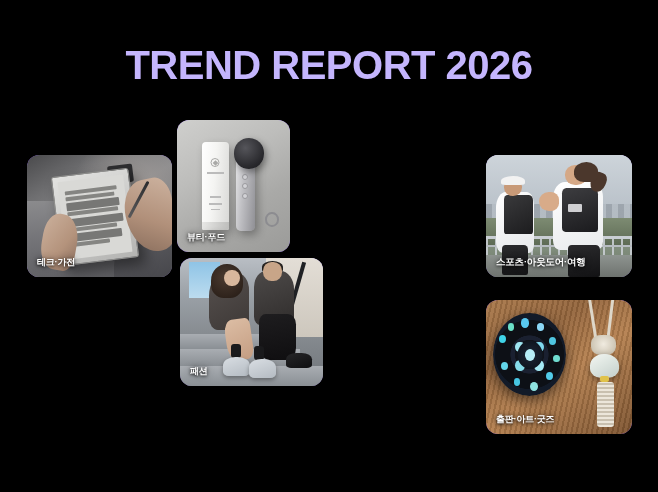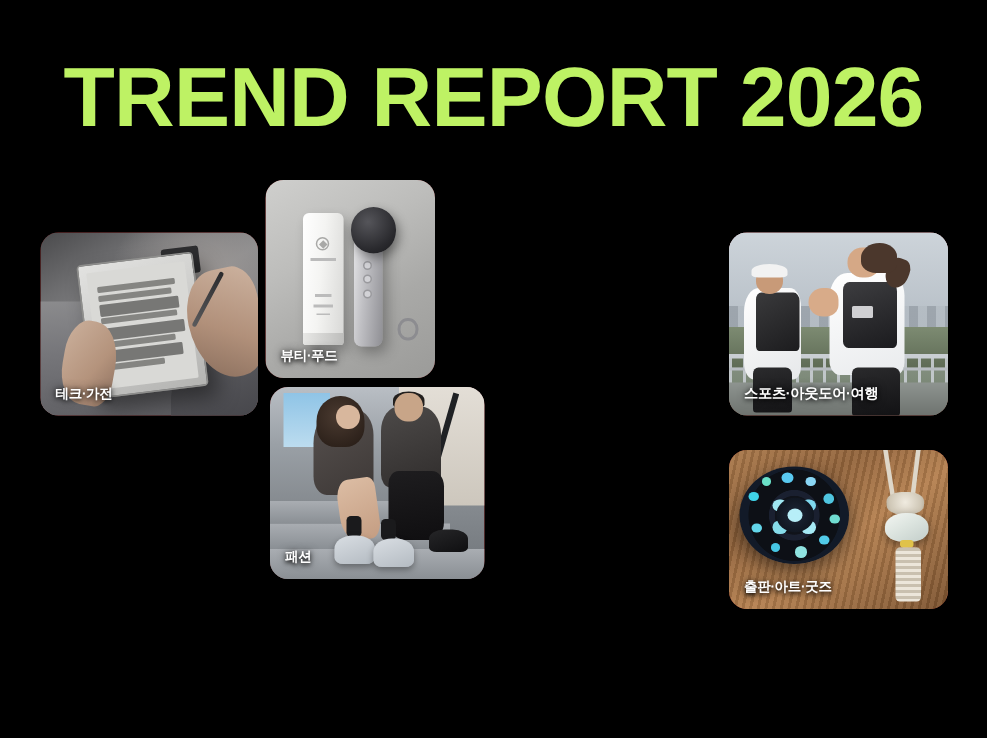--- a/index.html
+++ b/index.html
@@ -14,35 +14,35 @@
     width:658px; height:492px;
     background:#000000;
   }
 
   
   #title {
     position:absolute;
     left:0; top:34px;
     width:658px;
     text-align:center;
-    color:#bef264;
+    color:#c4b5fd;
     font-family:"Liberation Sans", sans-serif;
-    font-size:56px;
+    font-size:40px;
     font-weight:bold;
     letter-spacing:-0.5px;
     line-height:62px;
     white-space:nowrap;
   }
 
   
   .card {
     position:absolute;
     border-radius:12px;
     overflow:hidden;
-    background:#7f1d1d;
+    background:#8b5cf6;
   }
   .card .photo {
     position:absolute;
     inset:0;
   }
   .card .label {
     position:absolute;
     left:10px;
     bottom:8px;
     color:#ffffff;
@@ -331,21 +331,21 @@
     background:linear-gradient(160deg,#3d3d40,#1b1b1e); border-radius:12% 14% 8% 10%;
   }
   #sp-r2-pocket { position:absolute; left:56%; top:40%; width:10%; height:7%;
                   background:#cfcfd2; border-radius:1px; }
   #sp-r2-arm { position:absolute; left:36%; top:30%; width:14%; height:16%;
                background:#d8ab89; border-radius:48% 40% 40% 48%; }
   #sp-r2-legs { position:absolute; left:56%; bottom:0; width:22%; height:26%;
                 background:linear-gradient(170deg,#2a2a2c,#121214); border-radius:12% 14% 6% 6%; }
 
   
-  #card-art { left:486px; top:300px; width:146px; height:106px; }
+  #card-art { left:486px; top:300px; width:146px; height:134px; }
   #art-bg {
     background:linear-gradient(145deg,#a9784a 0%, #94653c 30%, #b5804f 55%, #7d5430 100%);
   }
   #art-grain {
     position:absolute; inset:0;
     background:repeating-linear-gradient(102deg, rgba(0,0,0,.10) 0 2px, rgba(255,255,255,.05) 2px 5px);
   }
   #art-disc {
     position:absolute; left:5%; top:10%; width:50%; height:62%;
     border-radius:50%;

